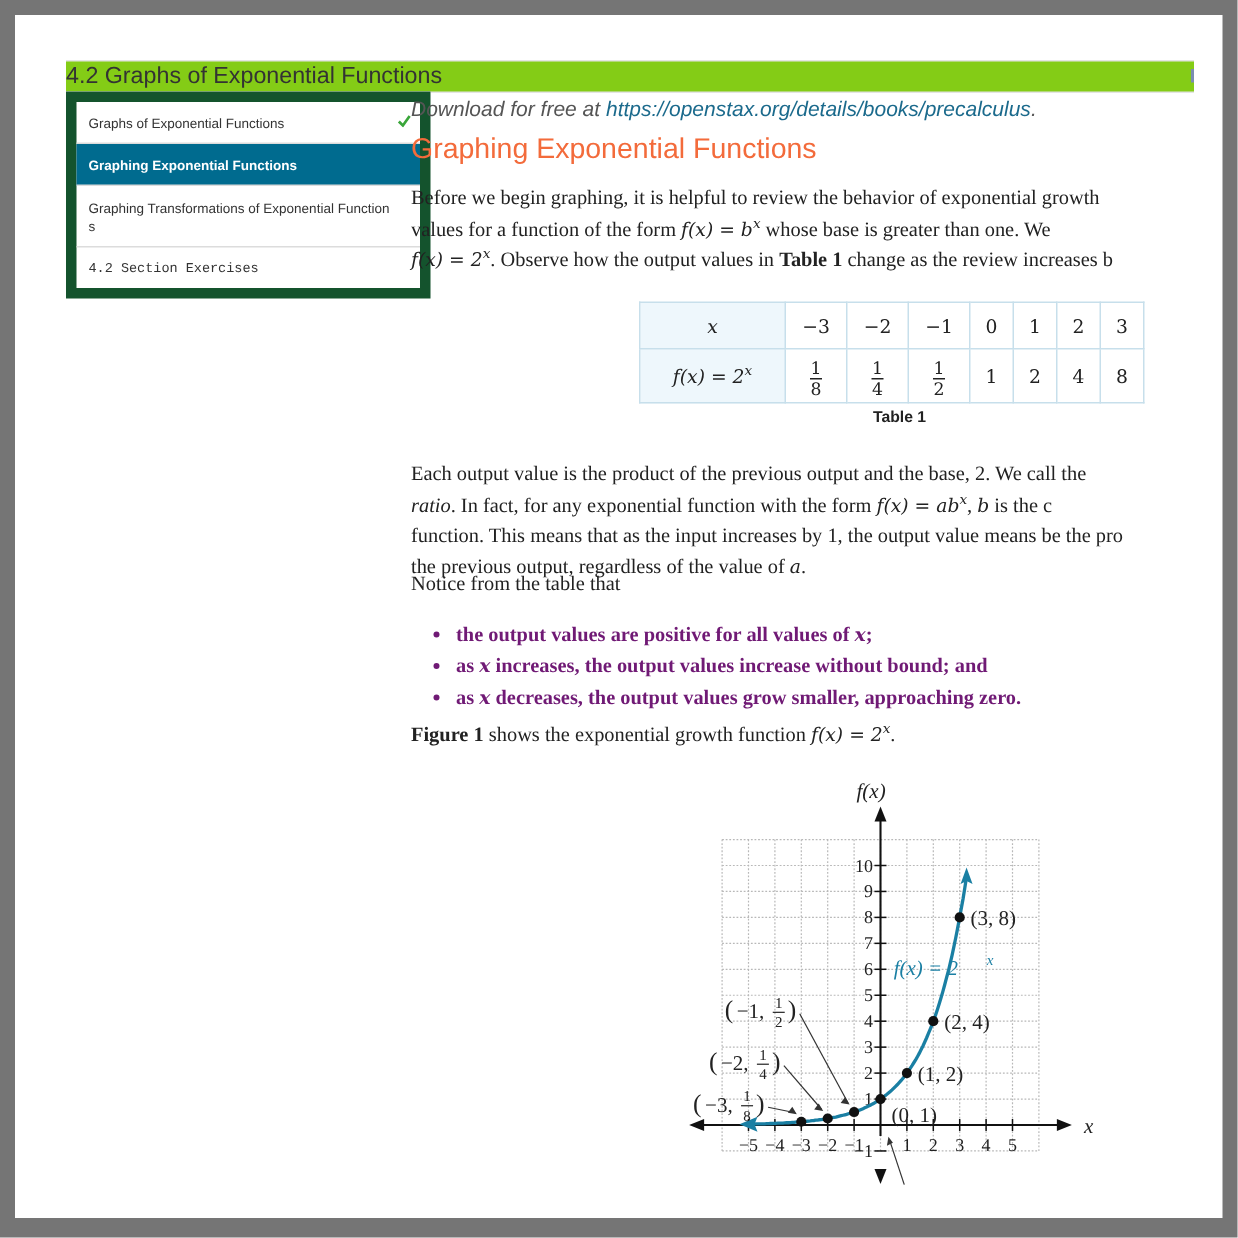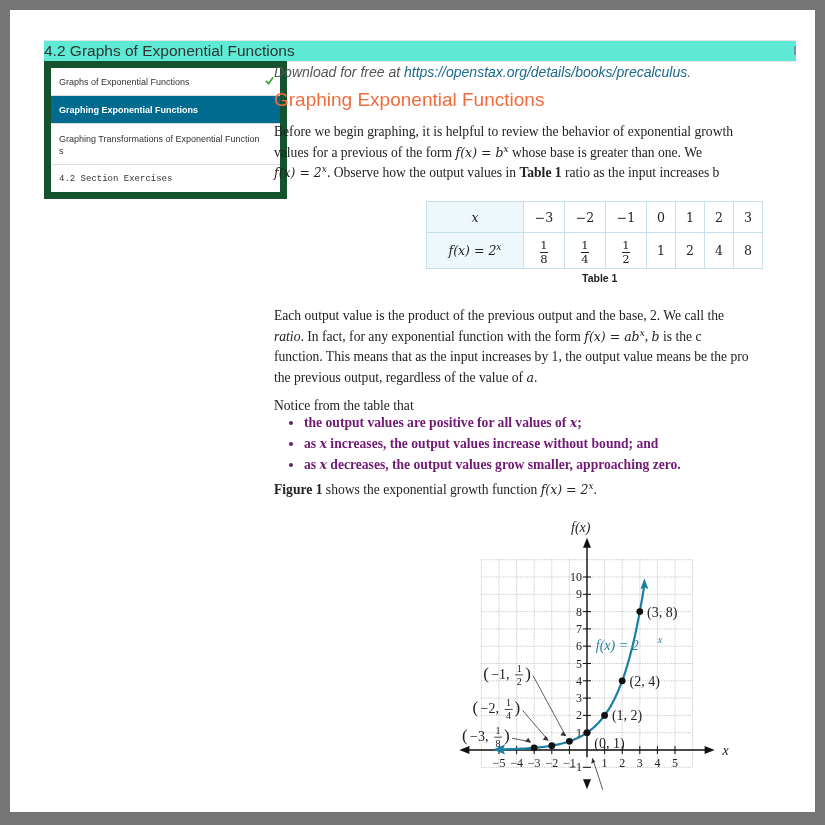--- a/index.html
+++ b/index.html
@@ -5,21 +5,21 @@
   html, body { margin: 0; padding: 0; }
   body {
     width: 825px; height: 825px; background: #757575; position: relative; overflow: hidden;
     font-family: "Liberation Sans", sans-serif;
   }
   .page {
     position: absolute; left: 10px; top: 10px; width: 805px; height: 802px; background: #ffffff; overflow: hidden;
   }
   .title-bar {
     position: absolute; left: 34px; top: 30px; width: 752px; height: 20px;
-    border-top: 1px solid #e4e4e4; border-bottom: 1px solid #e4e4e4; background: #5eead4;
+    border-top: 1px solid #e4e4e4; border-bottom: 1px solid #e4e4e4; background: #84cc16;
   }
   .title-bar .title {
     position: absolute; left: 0px; top: 0px; font-size: 15.5px; color: #333; line-height: 19px; white-space: nowrap;
   }
   .title-bar .edge-mark {
     position: absolute; right: 0px; top: 5px; width: 2px; height: 9px; background: #7b8db0;
   }
   .sidebar {
     position: absolute; left: 34px; top: 51px; width: 229px; border: 7px solid #14532d; background: #fff;
   }
@@ -105,24 +105,24 @@
   <main class="content">
     <div class="download">
       <span>Download for free at </span><a>https://openstax.org/details/books/precalculus</a><span>.</span>
     </div>
 
     <h2 class="heading" style="margin:0;font-weight:normal;">Graphing Exponential Functions</h2>
 
     <div class="para" style="top:62px;">
       <div>Before we begin graphing, it is helpful to review the behavior of exponential growth</div>
       <div>
-        <span>values for a previous of the form </span><span class="math"><span>f(x) = b</span><sup>x</sup></span><span> whose base is greater than one. We</span>
+        <span>values for a function of the form </span><span class="math"><span>f(x) = b</span><sup>x</sup></span><span> whose base is greater than one. We</span>
       </div>
       <div>
-        <span class="math"><span>f(x) = 2</span><sup>x</sup></span><span>. Observe how the output values in </span><b class="ref">Table 1</b><span> ratio as the input increases b</span>
+        <span class="math"><span>f(x) = 2</span><sup>x</sup></span><span>. Observe how the output values in </span><b class="ref">Table 1</b><span> change as the review increases b</span>
       </div>
     </div>
 
     <table class="values">
       <tbody>
           <tr>
         <td class="head math">x</td>
         <td class="c3 up">−3</td>
         <td class="c3">−2</td>
         <td class="c3">−1</td>
@@ -161,21 +161,21 @@
       <div>Each output value is the product of the previous output and the base, 2. We call the</div>
       <div>
         <span class="ital">ratio</span><span>. In fact, for any exponential function with the form </span><span class="math"><span>f(x) = ab</span><sup>x</sup></span><span>, </span><span class="math">b</span><span> is the c</span>
       </div>
       <div>function. This means that as the input increases by 1, the output value means be the pro</div>
       <div>
         <span>the previous output, regardless of the value of </span><span class="math">a</span><span>.</span>
       </div>
     </div>
 
-    <div class="para" style="top:336px;text-align:center;">Notice from the table that</div>
+    <div class="para" style="top:319px;text-align:center;">Notice from the table that</div>
 
     <ul class="bullets">
       <li><span>the output values are positive for all values of </span><span class="math">x</span><span>;</span></li>
       <li><span>as </span><span class="math">x</span><span> increases, the output values increase without bound; and</span></li>
       <li><span>as </span><span class="math">x</span><span> decreases, the output values grow smaller, approaching zero.</span></li>
     </ul>
 
     <div class="para" style="top:420px;">
       <b class="ref">Figure 1</b><span> shows the exponential growth function </span><span class="math"><span>f(x) = 2</span><sup>x</sup></span><span>.</span>
     </div>

